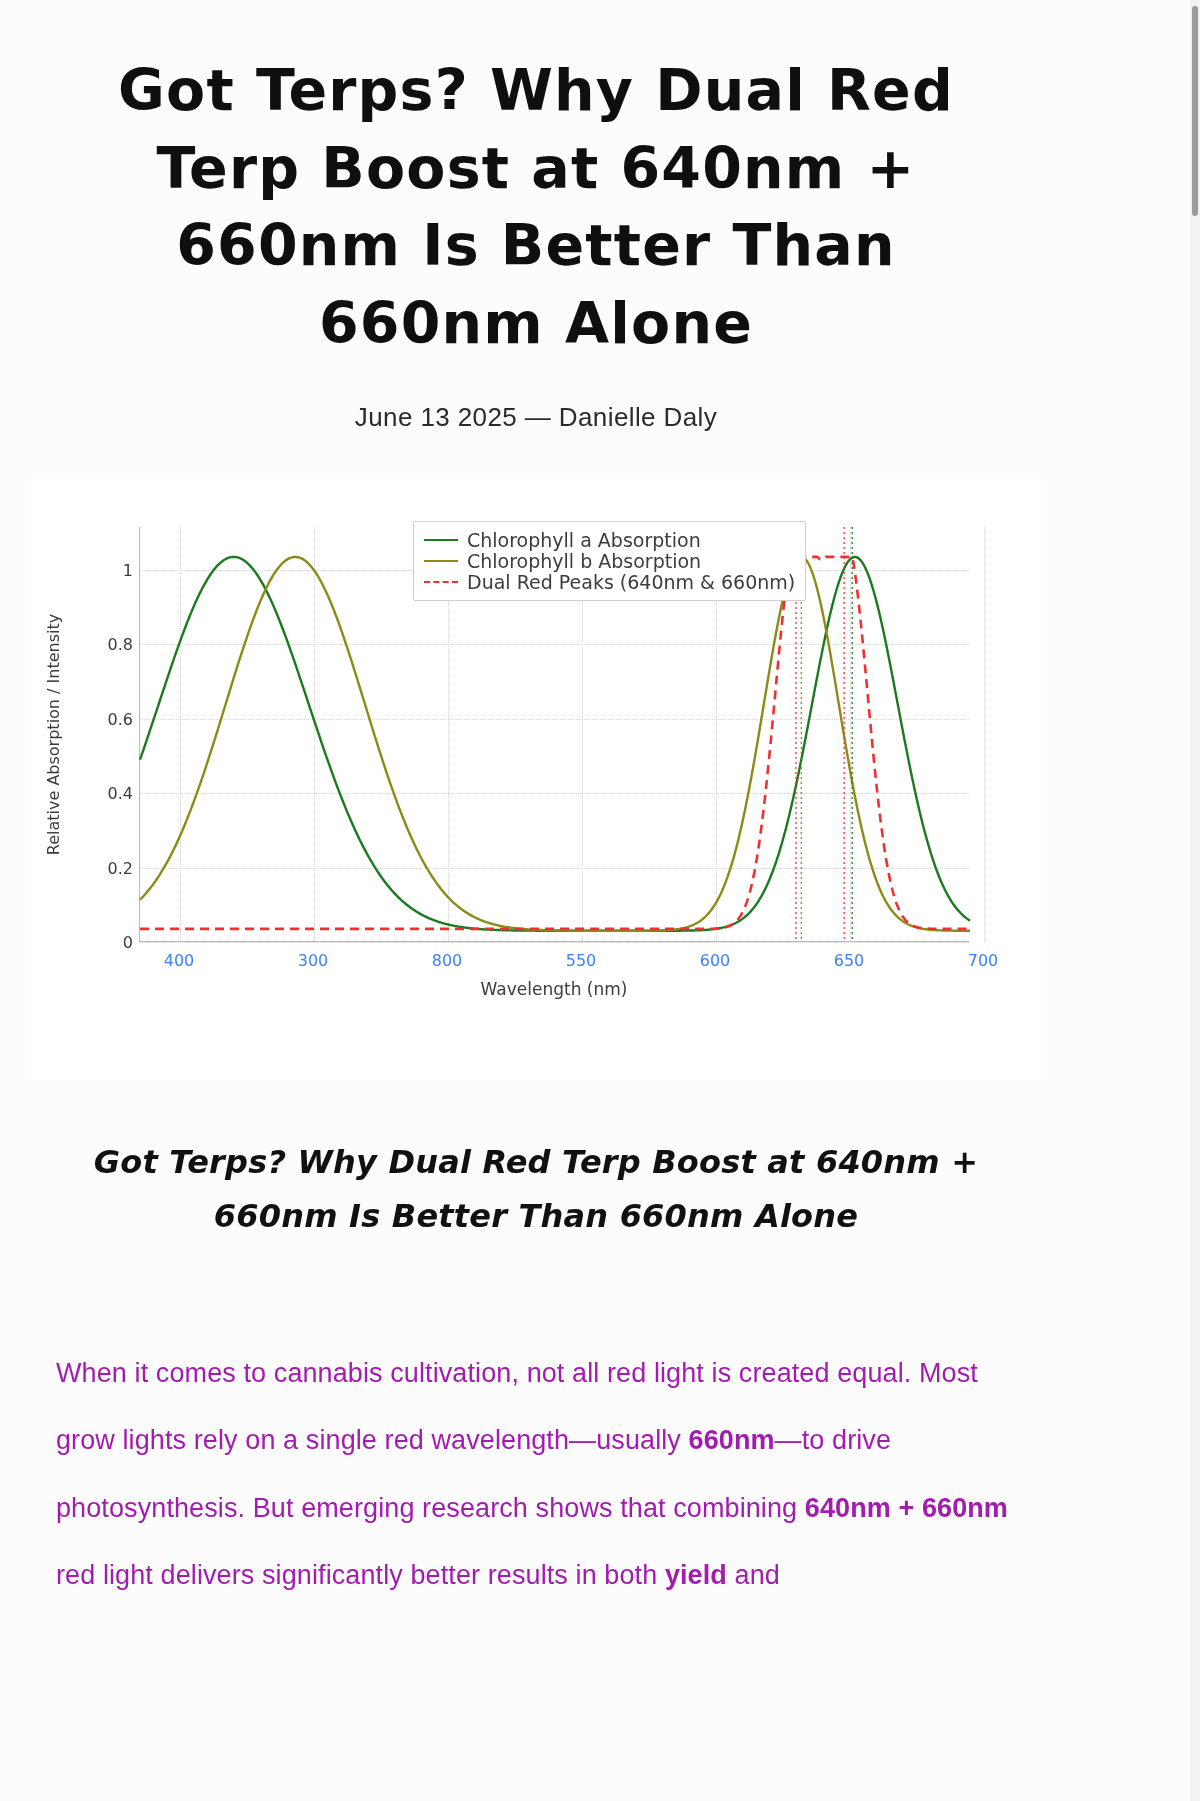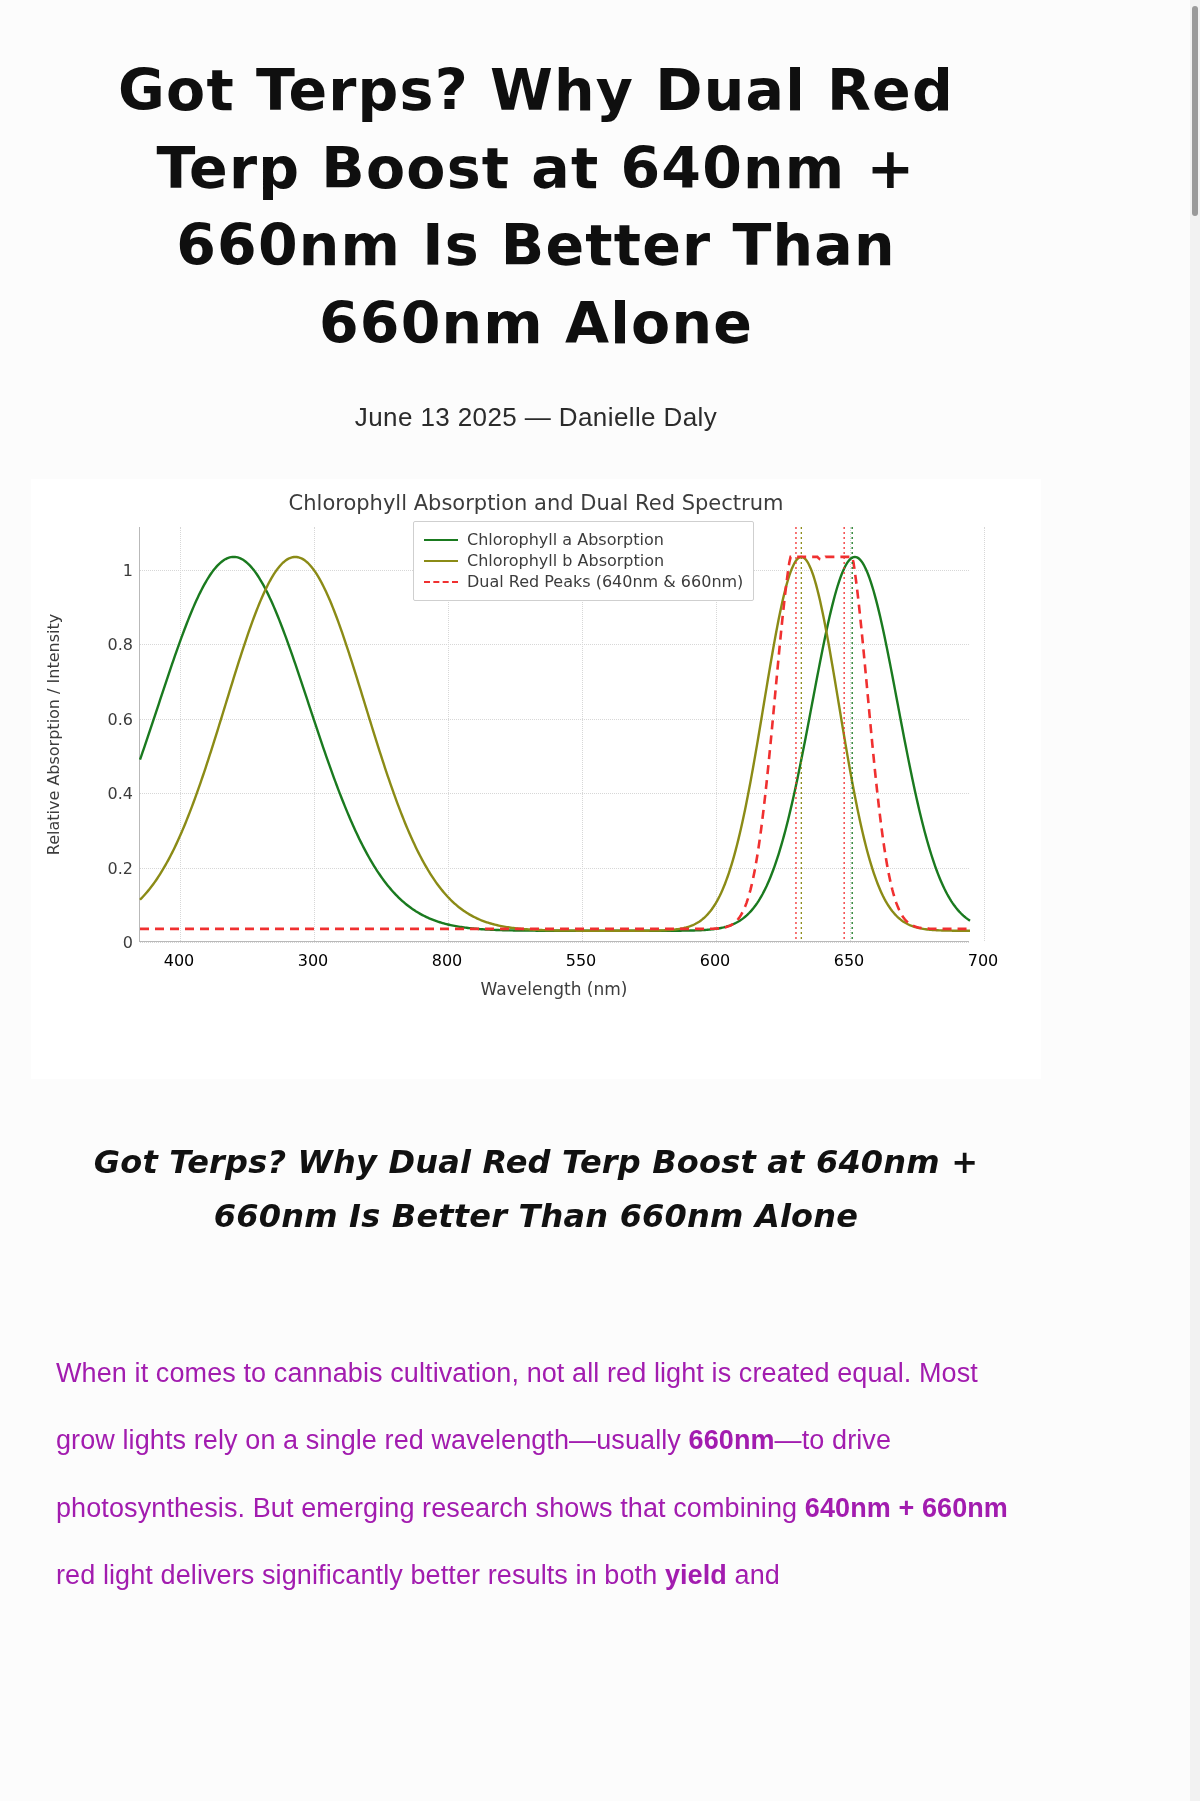--- a/index.html
+++ b/index.html
@@ -138,21 +138,21 @@
     left: 40px;
     top: 48px;
     width: 68px;
     height: 415px;
   }
   .xtick {
     position: absolute;
     transform: translateX(-50%);
     top: 0;
     font-size: 16px;
-    color: #000000;
+    color: #3b82f6;
     font-family: "DejaVu Sans", sans-serif;
   }
   .xticks-holder {
     position: absolute;
     left: 108px;
     top: 472px;
     width: 830px;
     height: 22px;
   }
   .xlabel {
@@ -180,21 +180,21 @@
     height: 21px;
   }
   .legend-swatch {
     width: 34px;
     height: 0;
     border-top-width: 2.4px;
     border-top-style: solid;
     margin-right: 9px;
   }
   .legend-label {
-    font-size: 16px;
+    font-size: 19px;
     color: #3c3c3c;
     font-family: "DejaVu Sans", sans-serif;
     white-space: nowrap;
   }
   h2.subheading {
     margin: 56px auto 0 auto;
     width: 1000px;
     text-align: center;
     font-family: "DejaVu Sans", sans-serif;
     font-size: 32px;
@@ -233,21 +233,20 @@
   </div>
 
   <div class="content">
 
     <h1 class="article-title">Got Terps? Why Dual Red Terp Boost at 640nm + 660nm Is Better Than 660nm Alone</h1>
 
     <div class="byline">June 13 2025 — Danielle Daly</div>
 
     <div class="figure">
 
-      <div class="chart-title">Chlorophyll Absorption and Dual Red Spectrum</div>
 
       <div class="ylabel">
         <span>Relative Absorption / Intensity</span>
       </div>
 
       <div class="yticks-holder">
         <div class="ytick" style="top:415px">0</div>
         <div class="ytick" style="top:340.5px">0.2</div>
         <div class="ytick" style="top:266px">0.4</div>
         <div class="ytick" style="top:191.5px">0.6</div>

